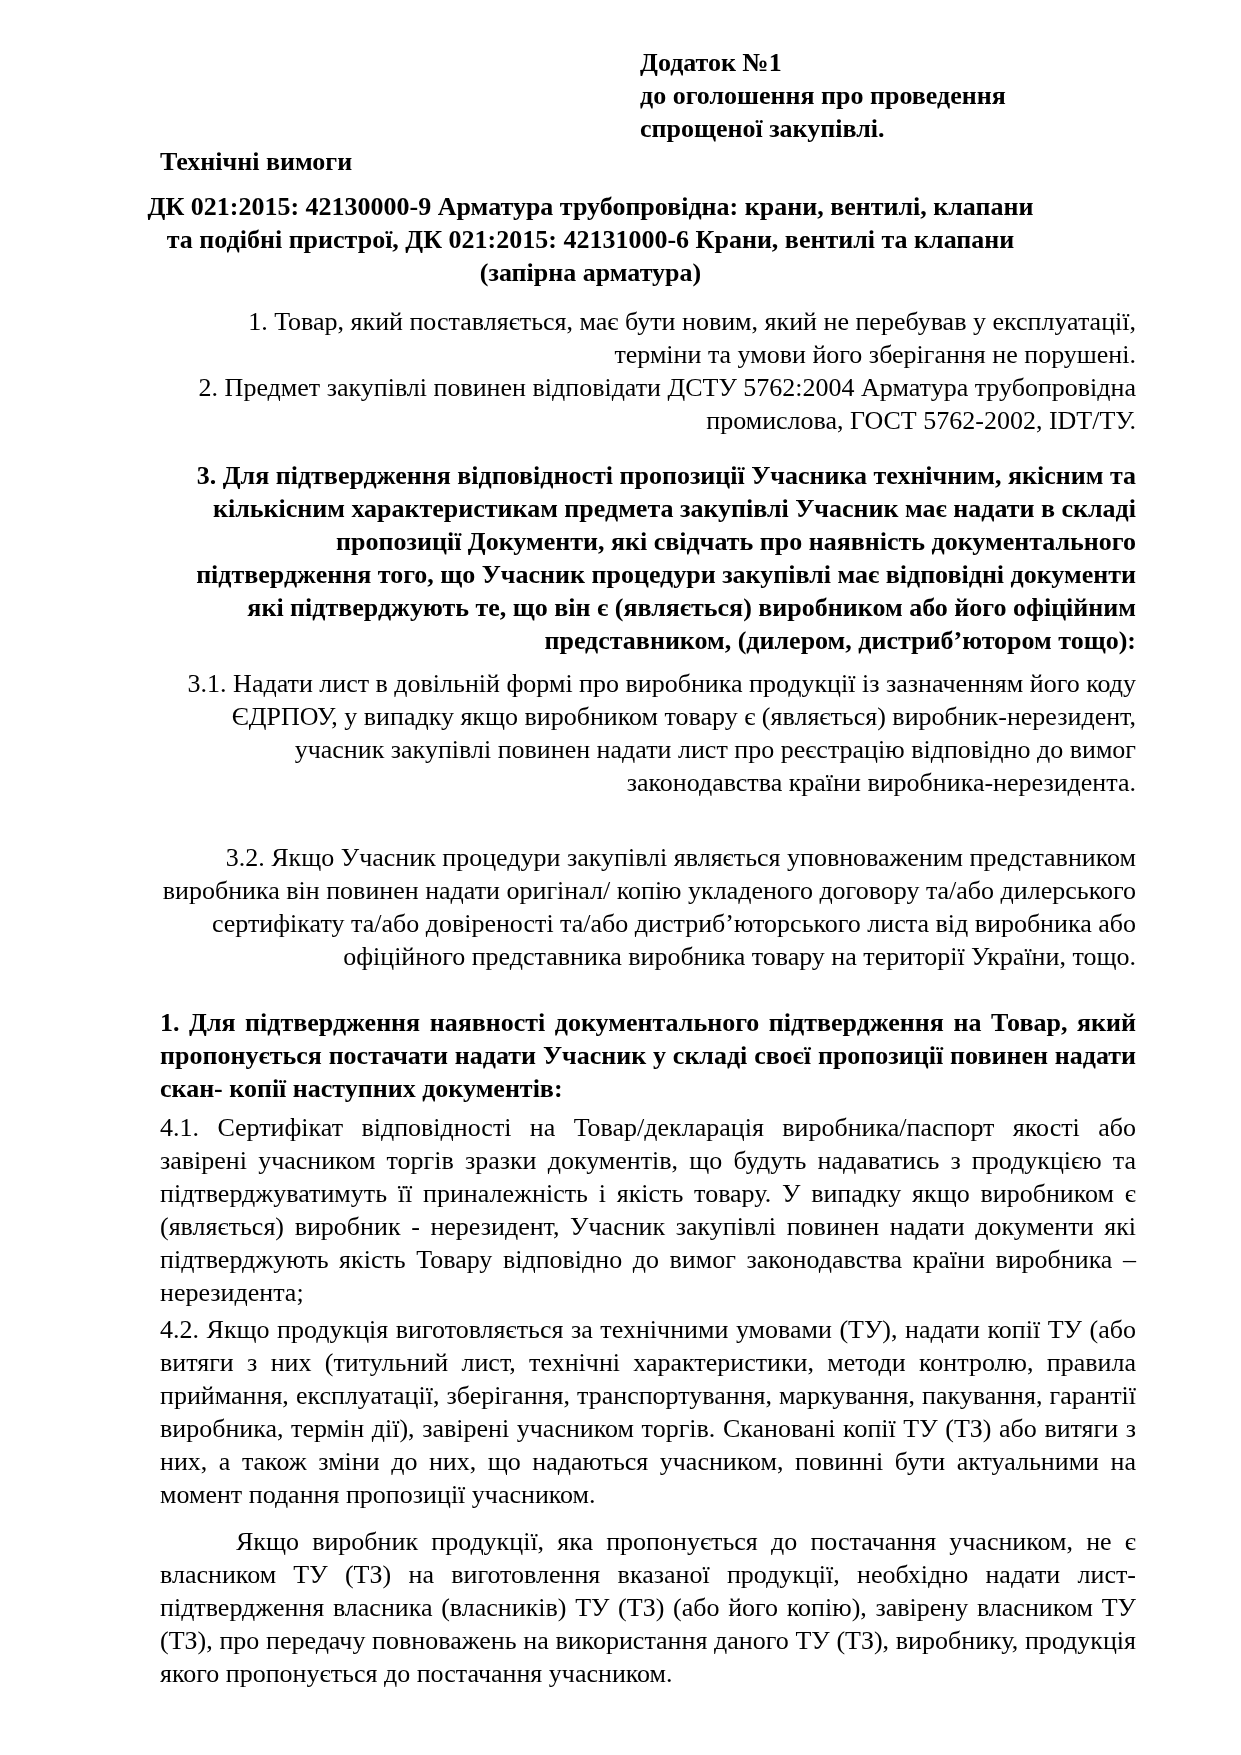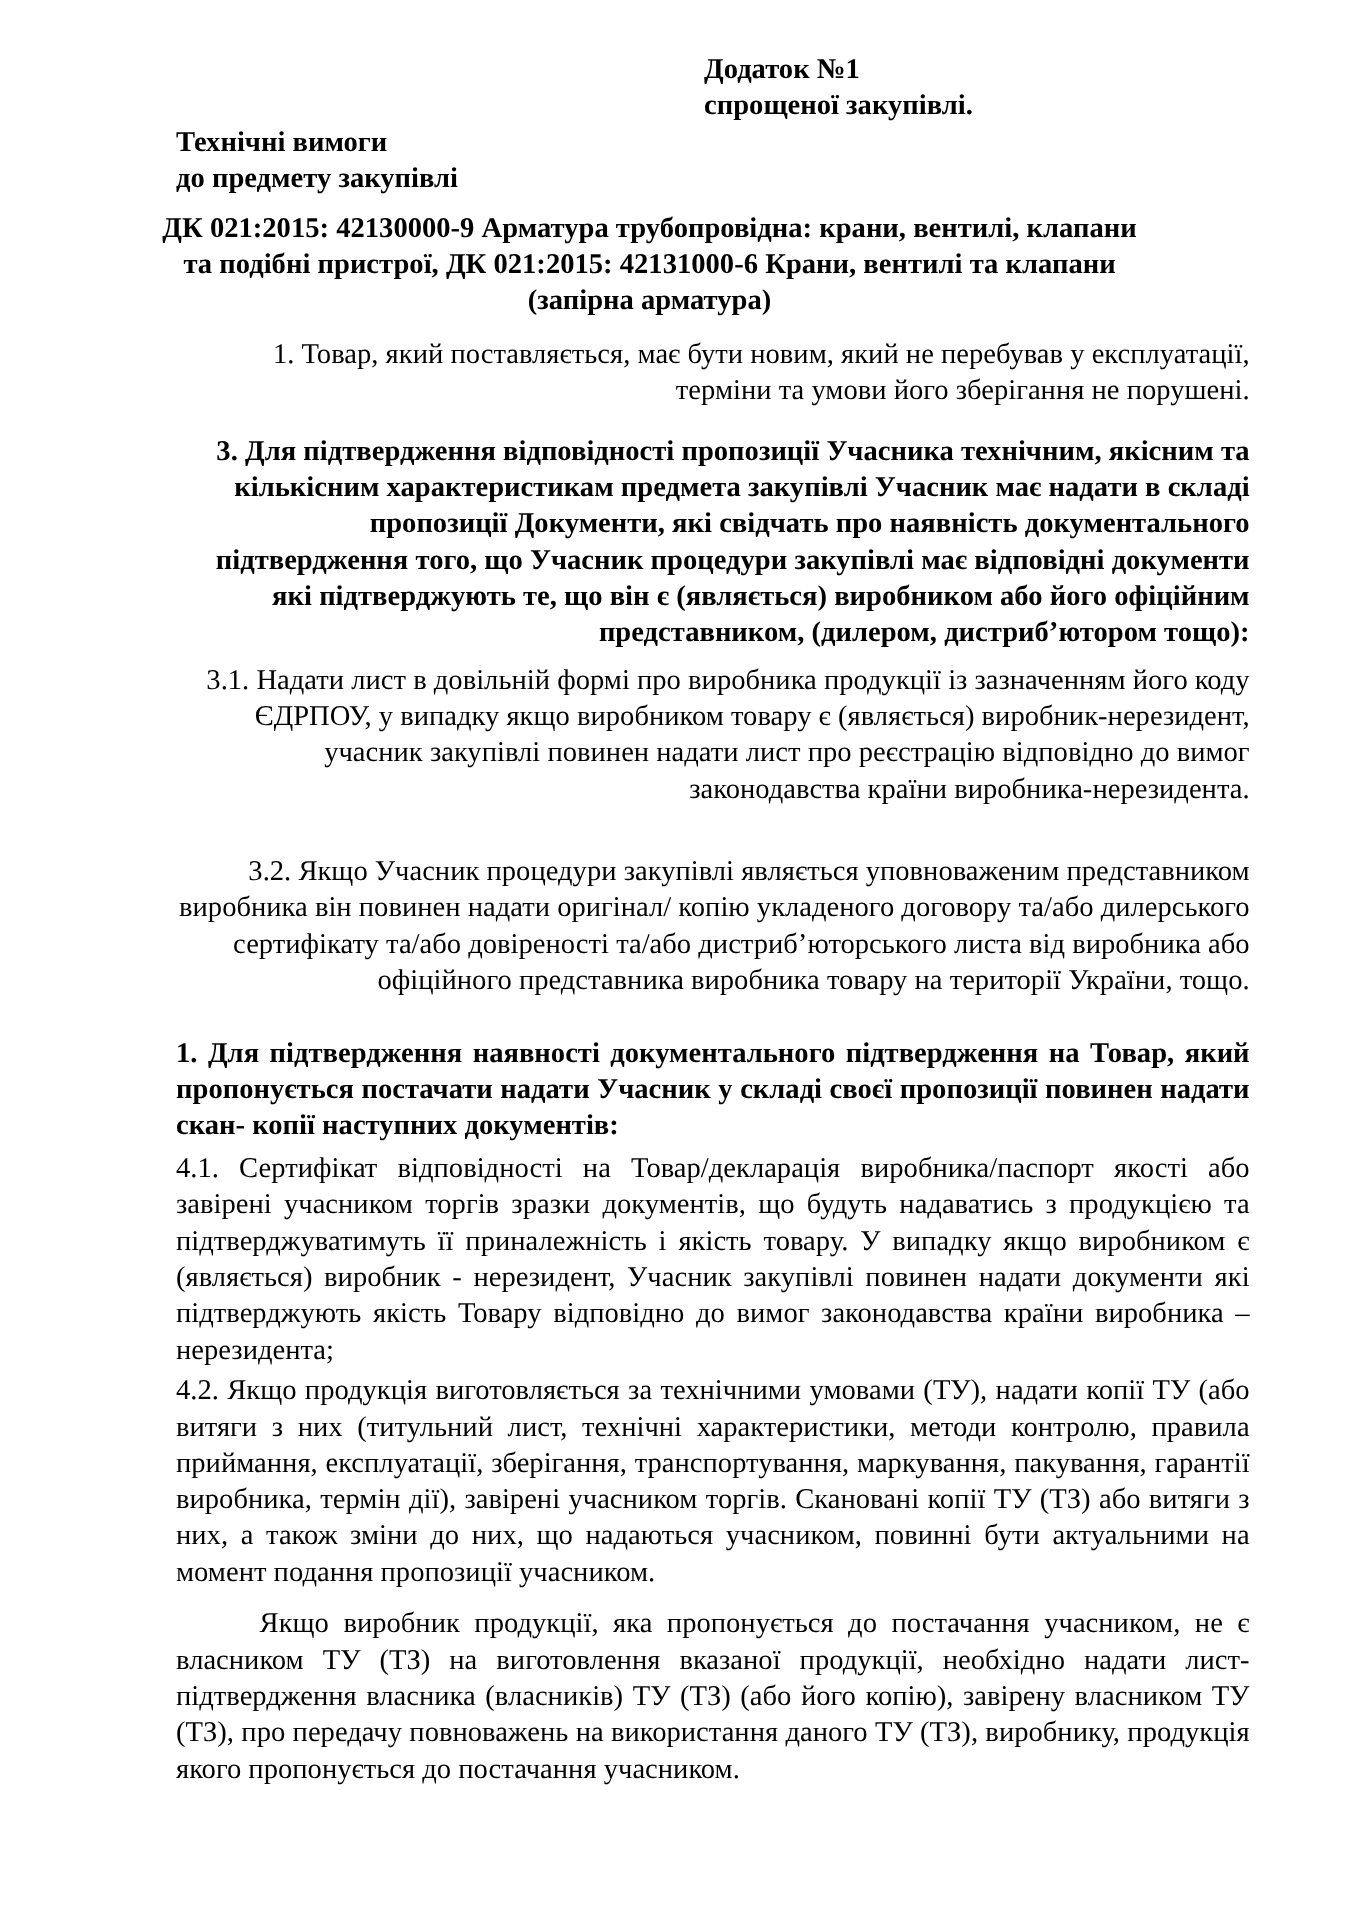--- a/index.html
+++ b/index.html
@@ -52,32 +52,33 @@
   p.p42 { margin-bottom: 14px; }
   p.last-par { text-indent: 76px; margin-top: 12px; }
 </style>
 </head>
 <body>
 
 <div class="page">
 
   <div class="annex-block">
     <div>Додаток №1</div>
+    <div>до оголошення про проведення</div>
     <div>спрощеної закупівлі.</div>
   </div>
 
   <div class="doc-title">
     <div>Технічні вимоги</div>
-    <div>до предмету закупівлі</div>
   </div>
 
   <div class="subject-heading">ДК 021:2015: 42130000-9 Арматура трубопровідна: крани, вентилі, клапани та подібні пристрої, ДК 021:2015: 42131000-6 Крани, вентилі та клапани (запірна арматура)</div>
 
   <p class="body-par">1. Товар, який поставляється, має бути новим, який не перебував у експлуатації, терміни та умови його зберігання не порушені.</p>
 
+  <p class="body-par">2. Предмет закупівлі повинен відповідати ДСТУ 5762:2004 Арматура трубопровідна промислова, ГОСТ 5762-2002, IDT/ТУ.</p>
 
   <p class="body-par bold sec3">3. Для підтвердження відповідності пропозиції Учасника технічним, якісним та кількісним характеристикам предмета закупівлі Учасник має надати в складі пропозиції Документи, які свідчать про наявність документального підтвердження того, що Учасник процедури закупівлі має відповідні документи які підтверджують те, що він є (являється) виробником або його офіційним представником, (дилером, дистриб’ютором тощо):</p>
 
   <p class="body-par p31">3.1. Надати лист в довільній формі про виробника продукції із зазначенням його коду ЄДРПОУ, у випадку якщо виробником товару є (являється) виробник-нерезидент, учасник закупівлі повинен надати лист про реєстрацію відповідно до вимог законодавства країни виробника-нерезидента.</p>
 
   <p class="body-par p32">3.2. Якщо Учасник процедури закупівлі являється уповноваженим представником виробника він повинен надати оригінал/ копію укладеного договору та/або дилерського сертифікату та/або довіреності та/або дистриб’юторського листа від виробника або офіційного представника виробника товару на території України, тощо.</p>
 
   <p class="body-par bold justify sec4">1. Для підтвердження наявності документального підтвердження на Товар, який пропонується постачати надати Учасник у складі своєї пропозиції повинен надати скан- копії наступних документів:</p>
 
   <p class="body-par justify p41">4.1. Сертифікат відповідності на Товар/декларація виробника/паспорт якості або завірені учасником торгів зразки документів, що будуть надаватись з продукцією та підтверджуватимуть її приналежність і якість товару. У випадку якщо виробником є (являється) виробник - нерезидент, Учасник закупівлі повинен надати документи які підтверджують якість Товару відповідно до вимог законодавства країни виробника – нерезидента;</p>

